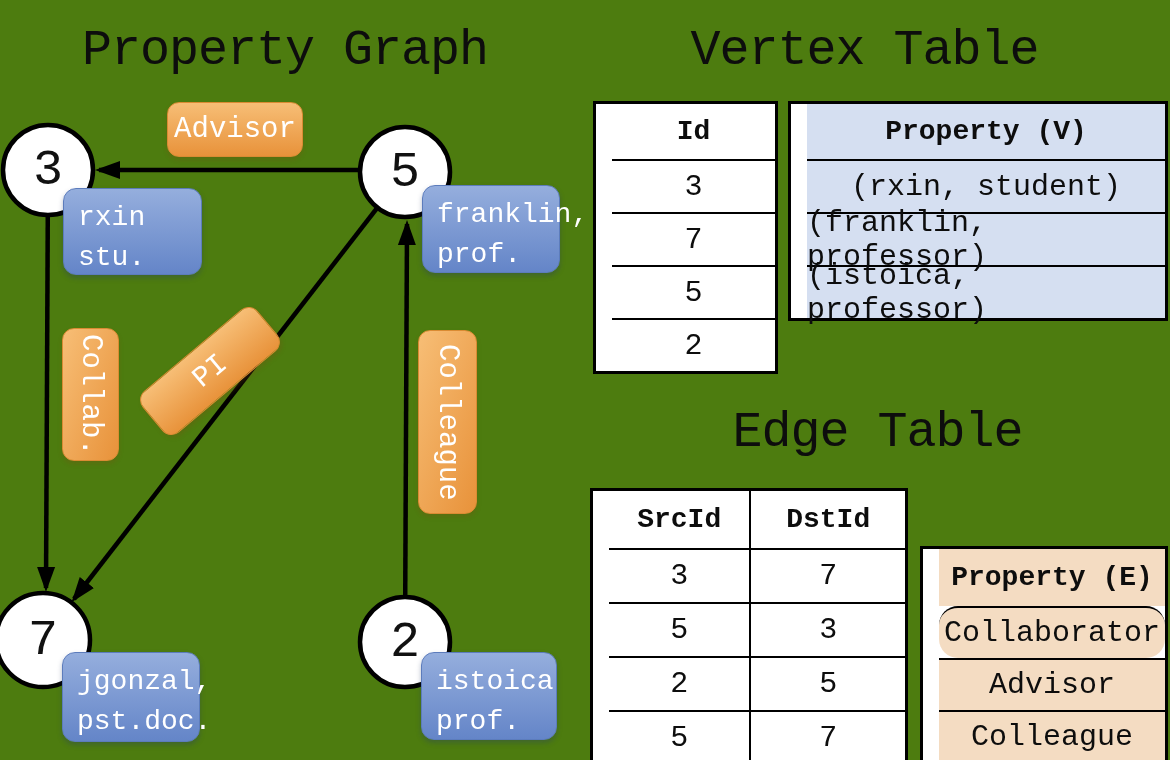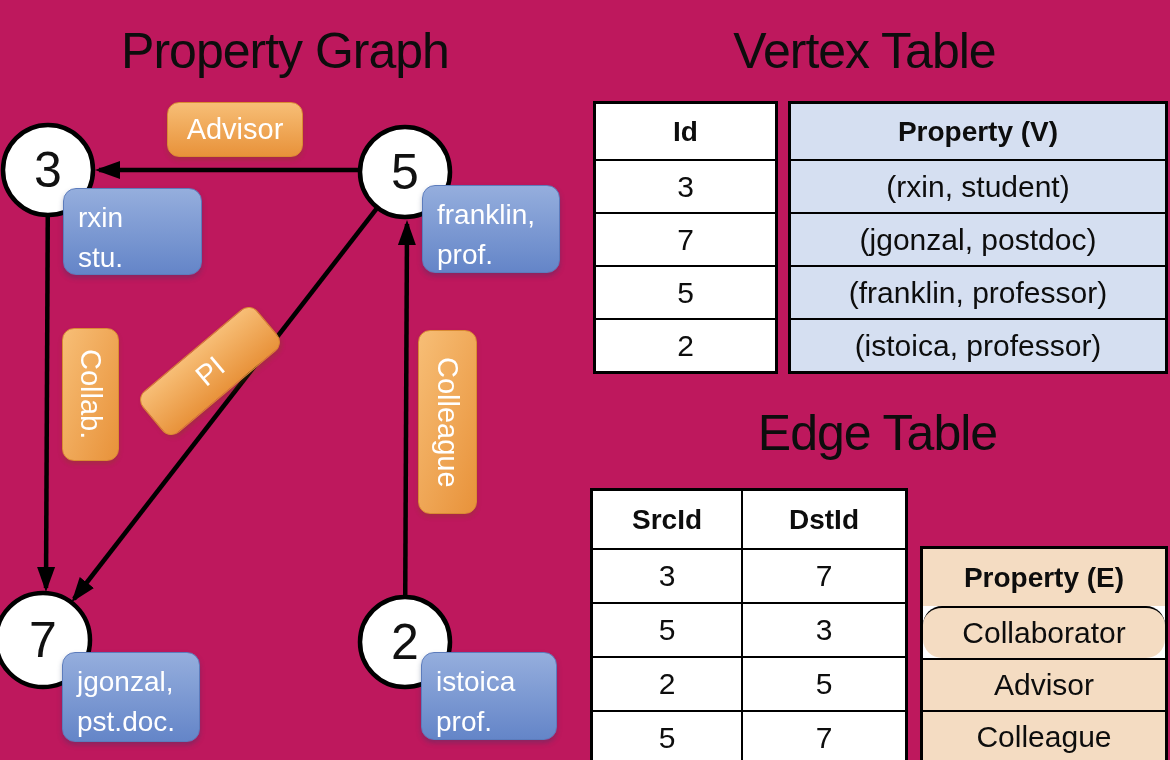--- a/index.html
+++ b/index.html
@@ -1,18 +1,18 @@
 <!DOCTYPE html>
 <html><head>
 <meta charset="utf-8">
 <style>
   html,body { margin:0; padding:0; background:#ffffff; }
   #stage {
     position:relative; width:1170px; height:760px; overflow:hidden;
-    background:#be185d; font-family:Liberation Sans, sans-serif;
+    background:#4d7c0f; font-family:Liberation Mono, monospace;
   }
   .title {
     position:absolute; text-align:center; font-size:50px; letter-spacing:-1px;
     color:#0d0d0d; white-space:nowrap;
   }
   
   #graph-panel { position:absolute; left:0; top:0; width:585px; height:760px; }
   #graph-svg { position:absolute; left:0; top:0; }
   #graph-svg line { stroke:#000; stroke-width:4.5; }
   #graph-svg circle { fill:#fff; stroke:#000; stroke-width:4.5; }
@@ -27,21 +27,21 @@
     box-shadow:0 3px 4px rgba(120,80,20,.30); text-align:center;
   }
   .elabel.vert { writing-mode:vertical-rl; background:linear-gradient(110deg,#f7be76,#e8923a); }
   .vlabel {
     position:absolute; box-sizing:border-box; border-radius:13px;
     background:linear-gradient(#95aedd, #6485c8); border:1.5px solid #5c7cbc;
     color:#fff; font-size:28px; line-height:1.42; padding:9px 14px;
     box-shadow:0 3px 5px rgba(40,60,100,.35);
   }
   
-  .tcol { position:absolute; box-sizing:border-box; border:3px solid #000; background:#fff; }
+  .tcol { position:absolute; box-sizing:border-box; border:3px solid #000; background:#fff;padding-left:16px; }
   .tcell {
     display:flex; align-items:center; justify-content:center;
     border-top:2.5px solid #000; box-sizing:border-box; font-size:30px; color:#0d0d0d;
   }
   .tcell.first { border-top:none; }
   .tcell.hdr { font-weight:bold; font-size:28px; }
   .trow { display:flex; border-top:2.5px solid #000; }
   .trow.first { border-top:none; }
   .trow .tcell { border-top:none; }
   .cell-src { width:150px; border-right:2.5px solid #000; }
@@ -106,21 +106,20 @@
   <div class="tcol" style="left:593px; top:101px; width:185px;">
     <div class="tcell hdr first" style="height:55px;">Id</div>
     <div class="tcell" style="height:53px;">3</div>
     <div class="tcell" style="height:53px;">7</div>
     <div class="tcell" style="height:53px;">5</div>
     <div class="tcell" style="height:53px;">2</div>
   </div>
   <div class="tcol" style="left:788px; top:101px; width:380px;">
     <div class="tcell hdr first bluefill" style="height:55px;">Property (V)</div>
     <div class="tcell bluefill" style="height:53px;">(rxin, student)</div>
-    <div class="tcell bluefill" style="height:53px;">(jgonzal, postdoc)</div>
     <div class="tcell bluefill" style="height:53px;">(franklin, professor)</div>
     <div class="tcell bluefill" style="height:53px;">(istoica, professor)</div>
   </div>
 
   <div class="tcol" style="left:590px; top:488px; width:318px;">
     <div class="trow first">
       <div class="tcell hdr cell-src" style="height:57px;">SrcId</div>
       <div class="tcell hdr cell-dst" style="height:57px;">DstId</div>
     </div>
     <div class="trow">

